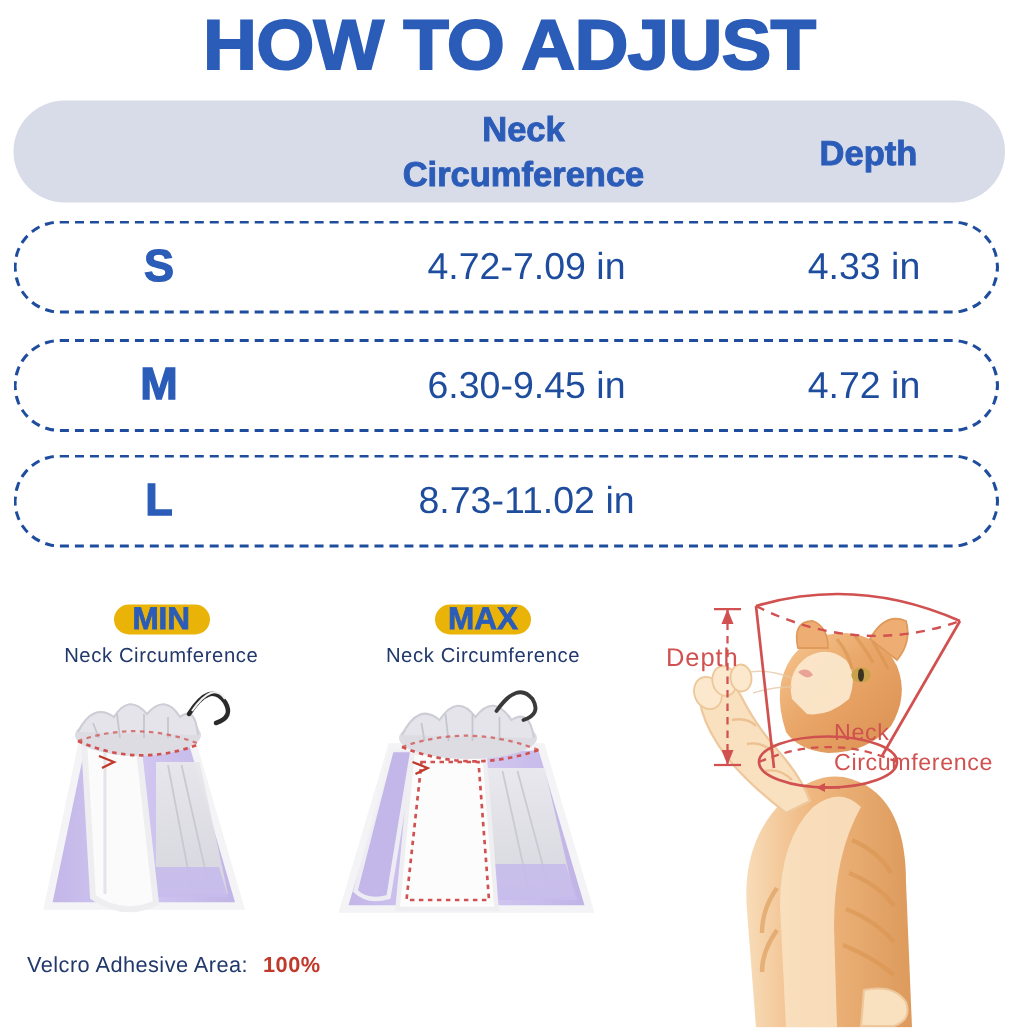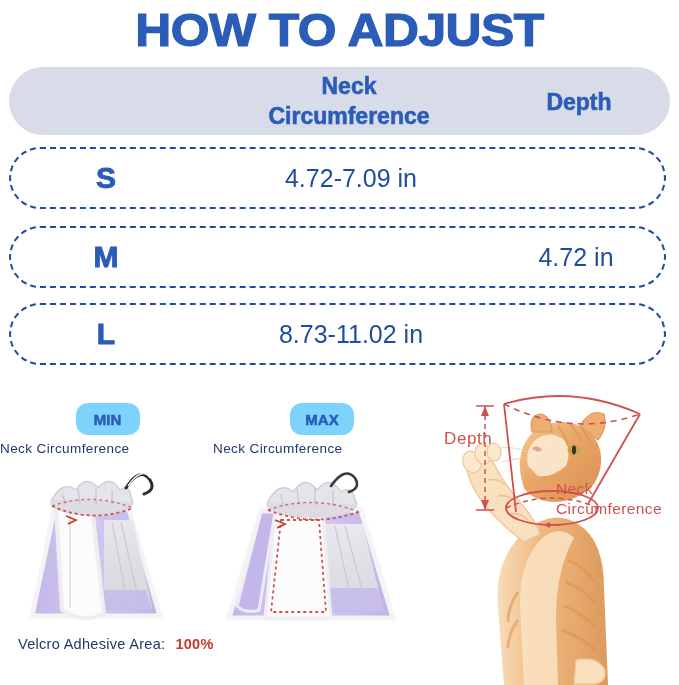--- a/index.html
+++ b/index.html
@@ -83,31 +83,32 @@
     font-size:25px;
   }
 
   
   .panel{position:absolute;top:395px;}
   .panel-min{left:0;width:215px;}
   .panel-max{left:213px;width:218px;}
 
   .badge{
     margin:8px auto 0 auto;
-    width:64px;height:32px;
-    background:#7dd3fc;
+    width:64px;height:20px;
+    background:#eab308;
     border-radius:12px;
     display:flex;align-items:center;justify-content:center;
     color:#2a5cb8;
-    font-size:15px;
+    font-size:21px;
     font-weight:bold;
     -webkit-text-stroke:0.5px #2a5cb8;
   }
   .sub-label{
     margin-top:6px;
+    text-align:center;
     color:#21386b;
     font-size:13.5px;
     letter-spacing:0.4px;
   }
 
   
   .cone-wrap{position:relative;width:100%;height:175px;margin-top:2px;}
 
   
   .velcro{
@@ -144,24 +145,26 @@
     <div class="hdr-neck">
       <div>Neck</div>
       <div>Circumference</div>
     </div>
     <div class="hdr-depth">Depth</div>
   </div>
 
   <div class="row row-1">
     <div class="cell-size">S</div>
     <div class="cell-neck">4.72-7.09 in</div>
+    <div class="cell-depth">4.33 in</div>
   </div>
 
   <div class="row row-2">
     <div class="cell-size">M</div>
+    <div class="cell-neck">6.30-9.45 in</div>
     <div class="cell-depth">4.72 in</div>
   </div>
 
   <div class="row row-3">
     <div class="cell-size">L</div>
     <div class="cell-neck">8.73-11.02 in</div>
   </div>
 
   <div class="panel panel-min">
     <div class="badge">MIN</div>

